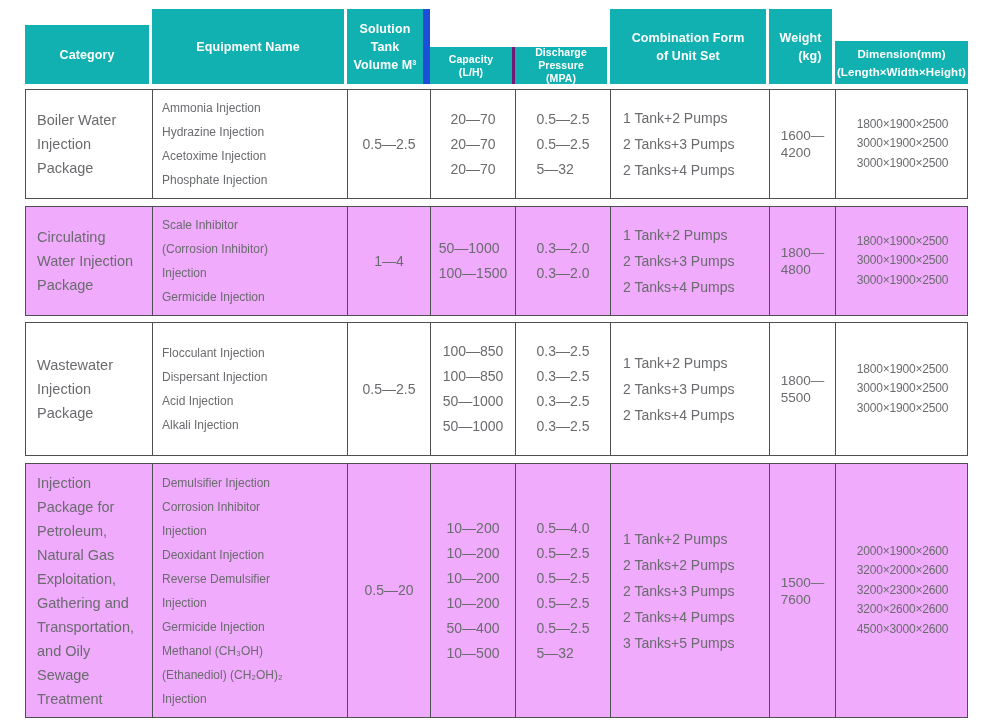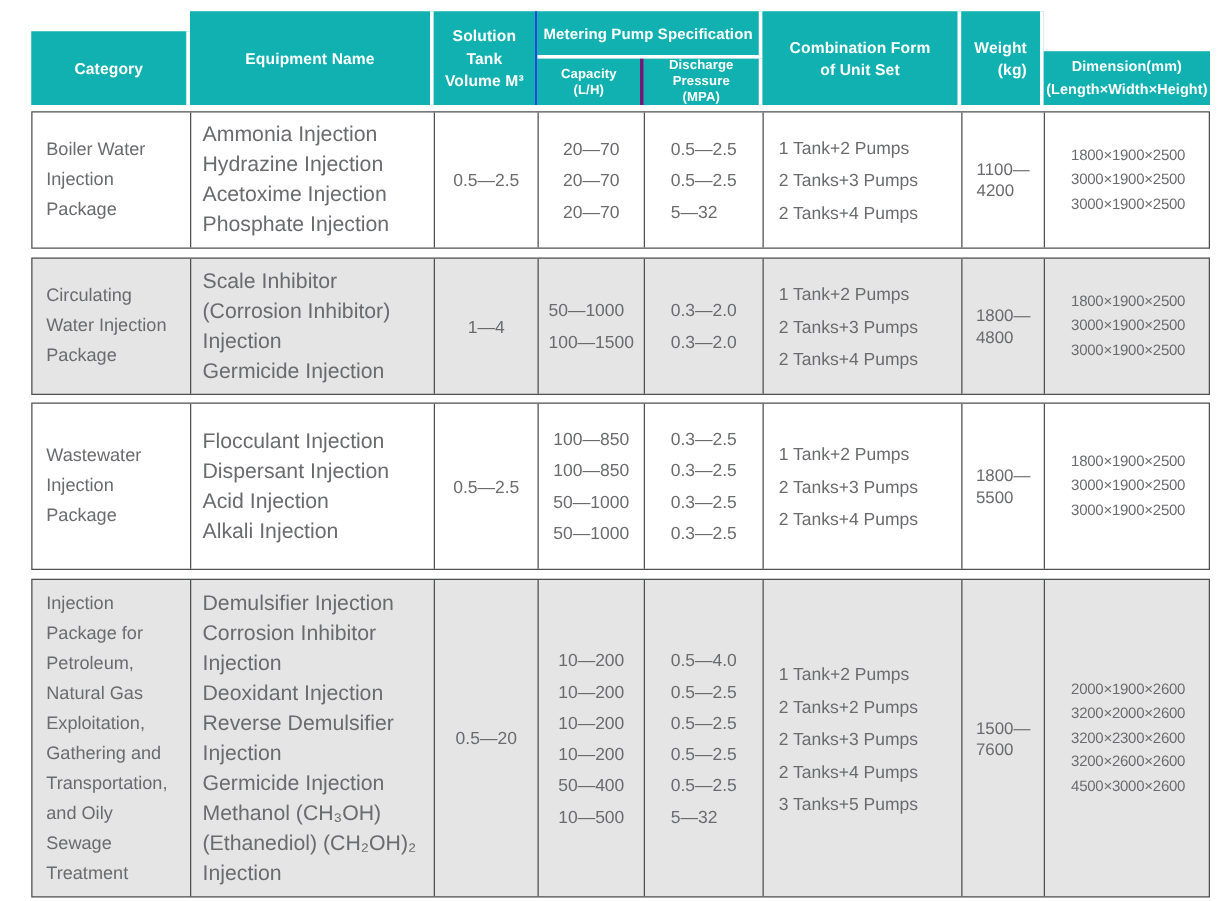--- a/index.html
+++ b/index.html
@@ -18,61 +18,60 @@
   .header{grid-template-rows:38px 37px;margin-bottom:5px;}
   .hcell{
     background:#12b1b1;color:#ffffff;font-weight:700;
     display:flex;align-items:center;justify-content:center;
     text-align:center;white-space:pre-line;
     font-size:12.5px;line-height:18px;
     box-sizing:border-box;letter-spacing:0.1px;
   }
   .h-cat{grid-column:1;grid-row:1/3;border-right:3px solid #fff;margin-top:16px;}
   .h-eq{grid-column:2;grid-row:1/3;border-right:3px solid #fff;}
-  .h-tank{grid-column:3;grid-row:1/3;border-right:2px solid #1d4ed8;}
+  .h-tank{grid-column:3;grid-row:1/3;border-right:7px solid #1d4ed8;}
   .h-pump{grid-column:4/6;grid-row:1;border-right:3px solid #fff;border-bottom:3px solid #fff;font-size:12px;}
   .h-capacity{grid-column:4;grid-row:2;border-right:3px solid #701a75;font-size:10.5px;line-height:13px;}
   .h-discharge{grid-column:5;grid-row:2;border-right:3px solid #fff;font-size:10.5px;line-height:13px;}
   .h-comb{grid-column:6;grid-row:1/3;border-right:3px solid #fff;}
   .h-weight{grid-column:7;grid-row:1/3;border-right:3px solid #fff;text-align:right;}
   .h-dim{grid-column:8;grid-row:1/3;font-size:11.5px;line-height:18px;margin-top:32px;}
   
   .body{
     border:1px solid #4e4f51;background:#ffffff;
   }
-  .body.alt{background:#e5e5e5;}
+  .body.alt{background:#f0abfc;}
   .r1{min-height:110px;margin-bottom:7px;}
   .r2{min-height:98px;margin-bottom:6px;}
   .r3{min-height:134px;margin-bottom:7px;}
   .r4{min-height:255px;}
   .cell{
     border-right:1px solid #4e4f51;
     display:flex;align-items:center;
     padding:6px 6px;box-sizing:border-box;
     white-space:pre-line;
   }
   .cell.last{border-right:none;}
   .cat{font-size:14.5px;line-height:24px;padding-left:11px;text-align:left;}
-  .eq{font-size:17px;line-height:24px;padding-left:9px;text-align:left;}
+  .eq{font-size:12px;line-height:24px;padding-left:9px;text-align:left;}
   .num{font-size:14px;line-height:25px;justify-content:center;}
   .comb{font-size:14px;line-height:26px;padding-left:12px;text-align:left;}
   .wt{font-size:13.5px;line-height:17px;justify-content:center;text-align:left;}
   .dim{font-size:12px;line-height:19.5px;justify-content:center;text-align:left;letter-spacing:-0.2px;}
 </style>
 </head>
 <body>
 
 <div class="tbl">
 
   <div class="block header">
     <div class="hcell h-cat">Category</div>
     <div class="hcell h-eq">Equipment Name</div>
     <div class="hcell h-tank">Solution Tank
 Volume M³</div>
-    <div class="hcell h-pump">Metering Pump Specification</div>
     <div class="hcell h-capacity">Capacity
 (L/H)</div>
     <div class="hcell h-discharge">Discharge Pressure
 (MPA)</div>
     <div class="hcell h-comb">Combination Form
 of Unit Set</div>
     <div class="hcell h-weight">Weight
 (kg)</div>
     <div class="hcell h-dim last">Dimension(mm)
 (Length×Width×Height)</div>
@@ -89,21 +88,21 @@
     <div class="cell num">0.5—2.5</div>
     <div class="cell num">20—70
 20—70
 20—70</div>
     <div class="cell num">0.5—2.5
 0.5—2.5
 5—32</div>
     <div class="cell comb">1 Tank+2 Pumps
 2 Tanks+3 Pumps
 2 Tanks+4 Pumps</div>
-    <div class="cell wt">1100—
+    <div class="cell wt">1600—
 4200</div>
     <div class="cell dim last">1800×1900×2500
 3000×1900×2500
 3000×1900×2500</div>
   </div>
 
   <div class="block body alt r2">
     <div class="cell cat">Circulating
 Water Injection
 Package</div>

